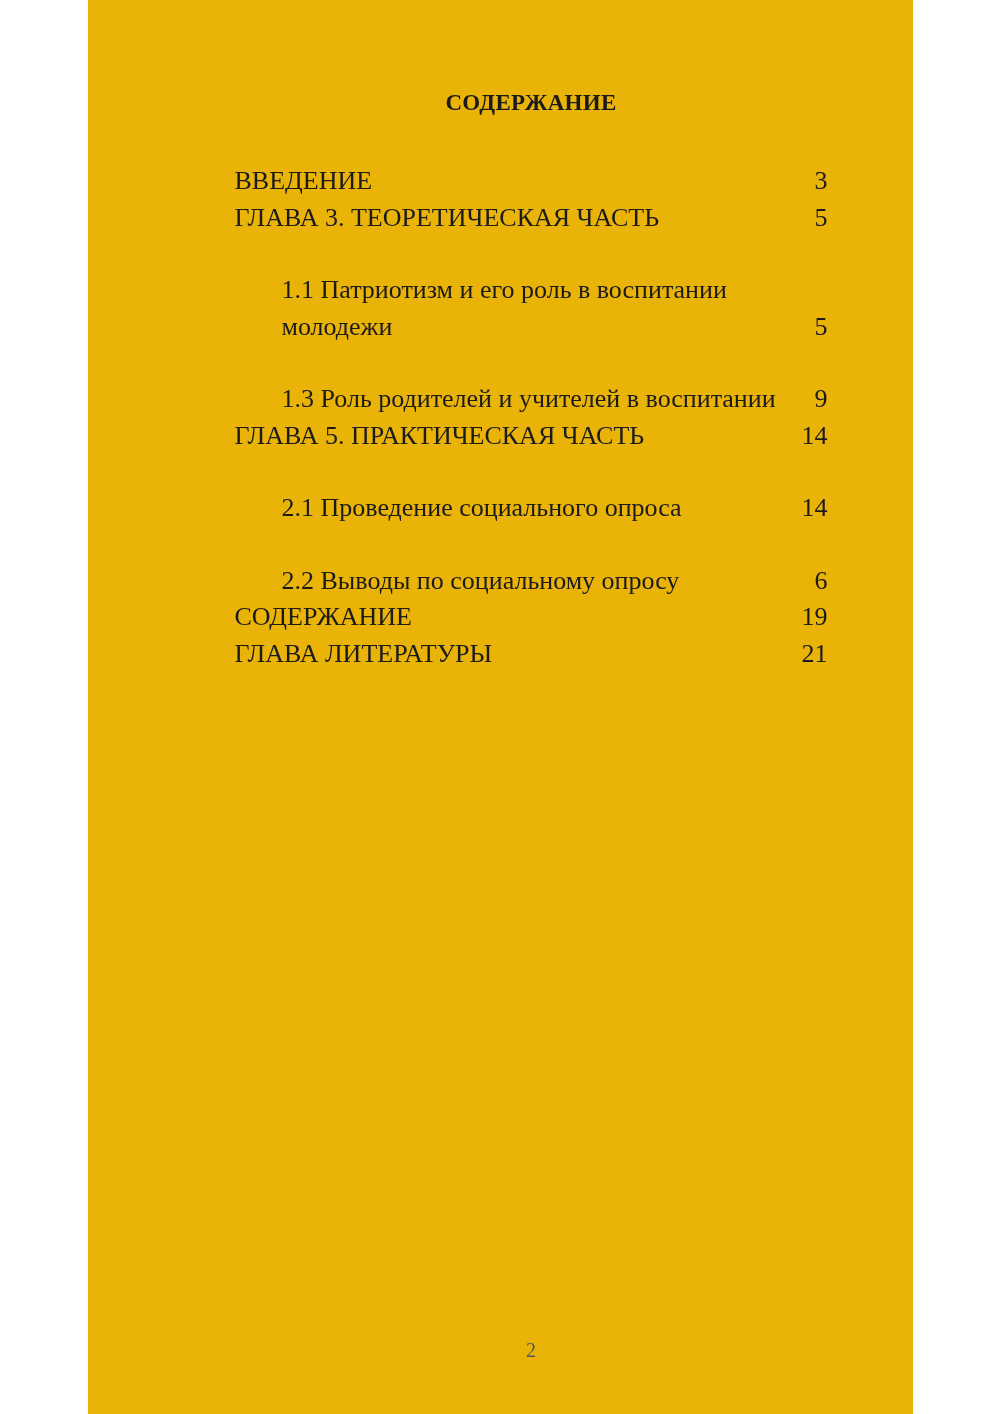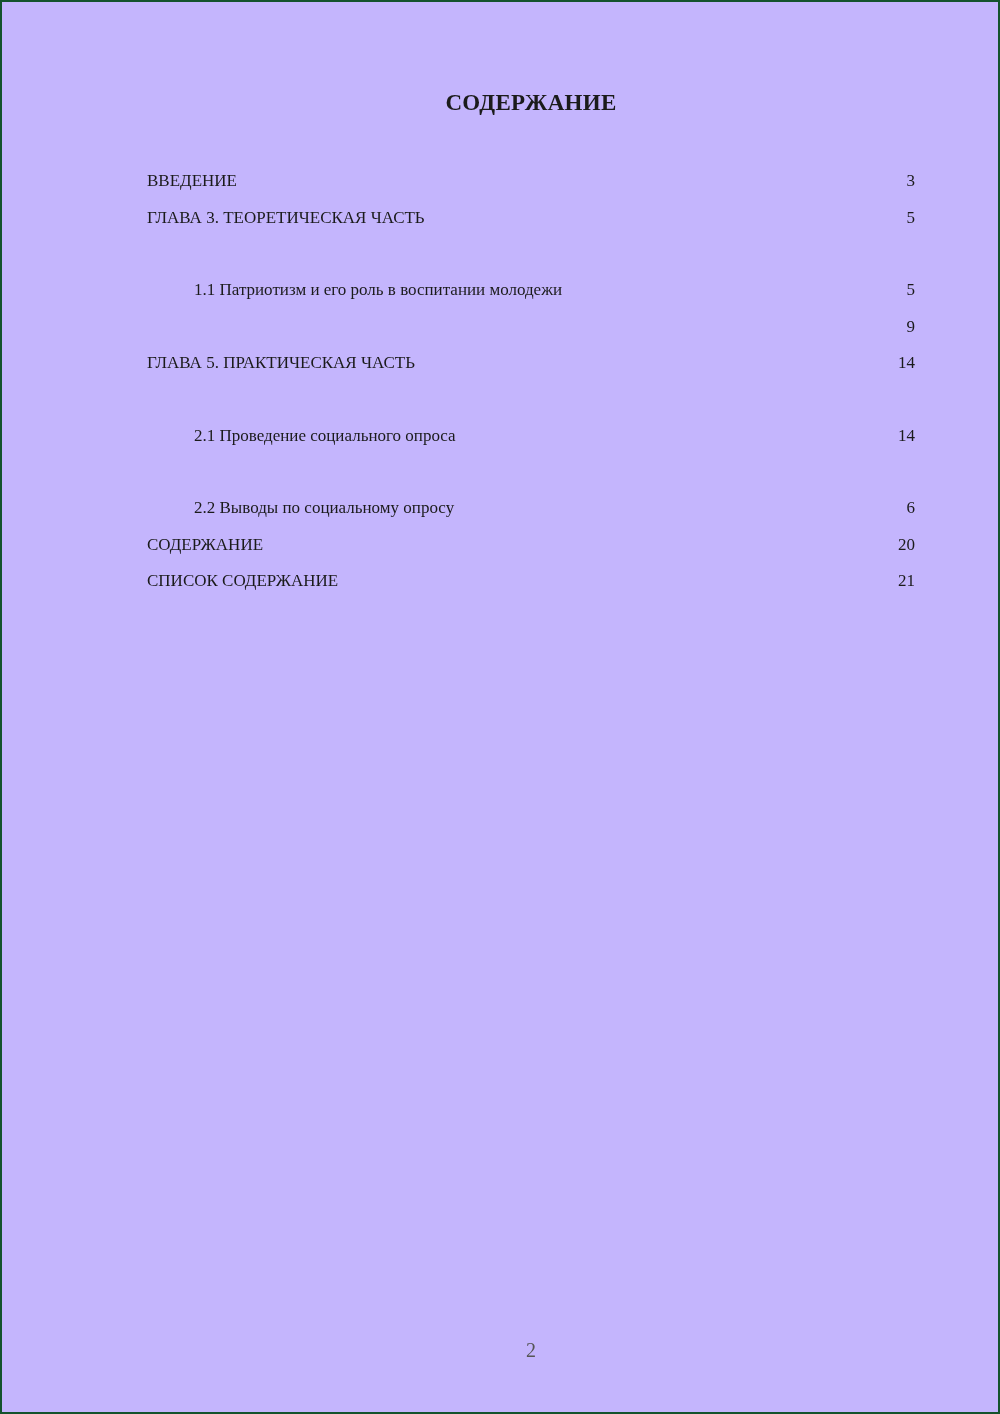--- a/index.html
+++ b/index.html
@@ -2,46 +2,46 @@
 <html><head>
 <meta charset="utf-8">
 <style>
   * { box-sizing: border-box; }
   html, body {
     margin: 0;
     padding: 0;
     background: #ffffff;
   }
   .page {
-    width: 1000px;
+    width: 825px;
     height: 1414px;
     margin: 0 auto;
-    border: 2px solid #14532d;
-    background: #c4b5fd;
+    border: 2px solid #eab308;
+    background: #eab308;
     font-family: "Liberation Serif", "DejaVu Serif", serif;
     color: #1b1b1b;
     position: relative;
     padding: 88px 83px 0 145px;
     overflow: hidden;
   }
   .title {
     font-size: 23px;
     font-weight: bold;
     text-align: center;
     margin: 0 0 47px 0;
     letter-spacing: 0.3px;
   }
   .toc {
     width: 100%;
   }
   .toc-row {
     display: flex;
     justify-content: center;
     align-items: flex-end;
-    font-size: 17px;
+    font-size: 26px;
     line-height: 36.5px;
   }
   .toc-row.indented .label {
     padding-left: 47px;
     margin-top: 36px;
   }
   .label {
     flex: 1 1 auto;
   }
   .pagenum {
@@ -79,20 +79,21 @@
         <div class="pagenum">5</div>
       </div>
       <div class="toc-row indented">
         <div class="label">
           <div>1.1 Патриотизм и его роль в воспитании молодежи</div>
         </div>
         <div class="pagenum">5</div>
       </div>
       <div class="toc-row indented">
         <div class="label">
+          <div>1.3 Роль родителей и учителей в воспитании</div>
         </div>
         <div class="pagenum">9</div>
       </div>
       <div class="toc-row">
         <div class="label">
           <div>ГЛАВА 5. ПРАКТИЧЕСКАЯ ЧАСТЬ</div>
         </div>
         <div class="pagenum">14</div>
       </div>
       <div class="toc-row indented">
@@ -104,24 +105,24 @@
       <div class="toc-row indented">
         <div class="label">
           <div>2.2 Выводы по социальному опросу</div>
         </div>
         <div class="pagenum">6</div>
       </div>
       <div class="toc-row">
         <div class="label">
           <div>СОДЕРЖАНИЕ</div>
         </div>
-        <div class="pagenum">20</div>
+        <div class="pagenum">19</div>
       </div>
       <div class="toc-row">
         <div class="label">
-          <div>СПИСОК СОДЕРЖАНИЕ</div>
+          <div>ГЛАВА ЛИТЕРАТУРЫ</div>
         </div>
         <div class="pagenum">21</div>
       </div>
     </div>
 
   <div class="footer">2</div>
 </div>
 
 </body></html>

